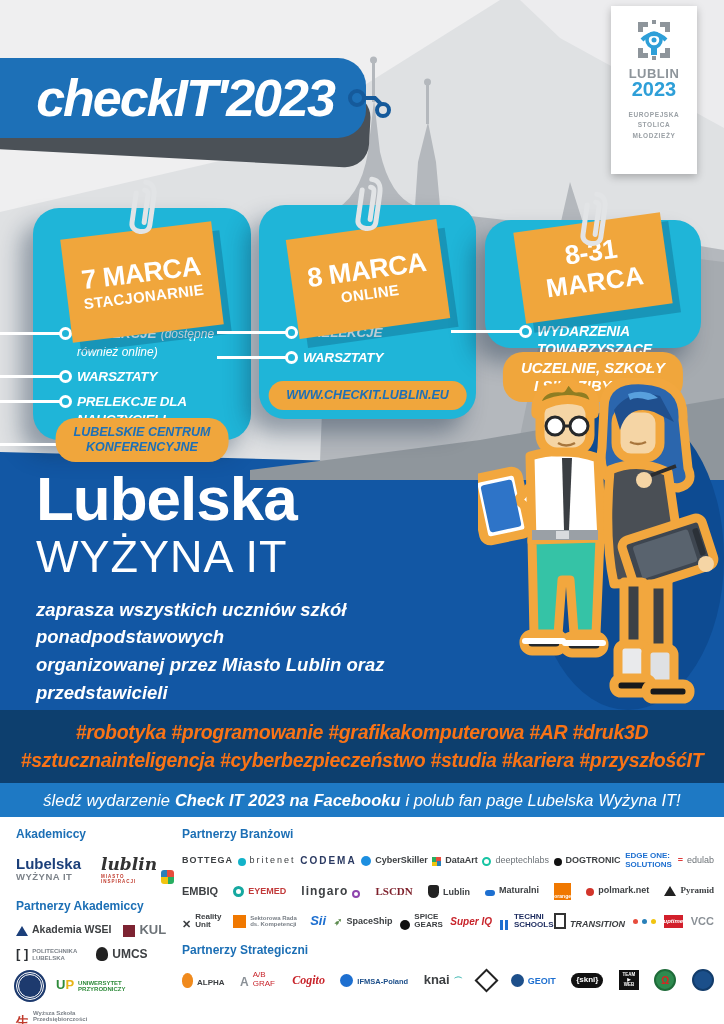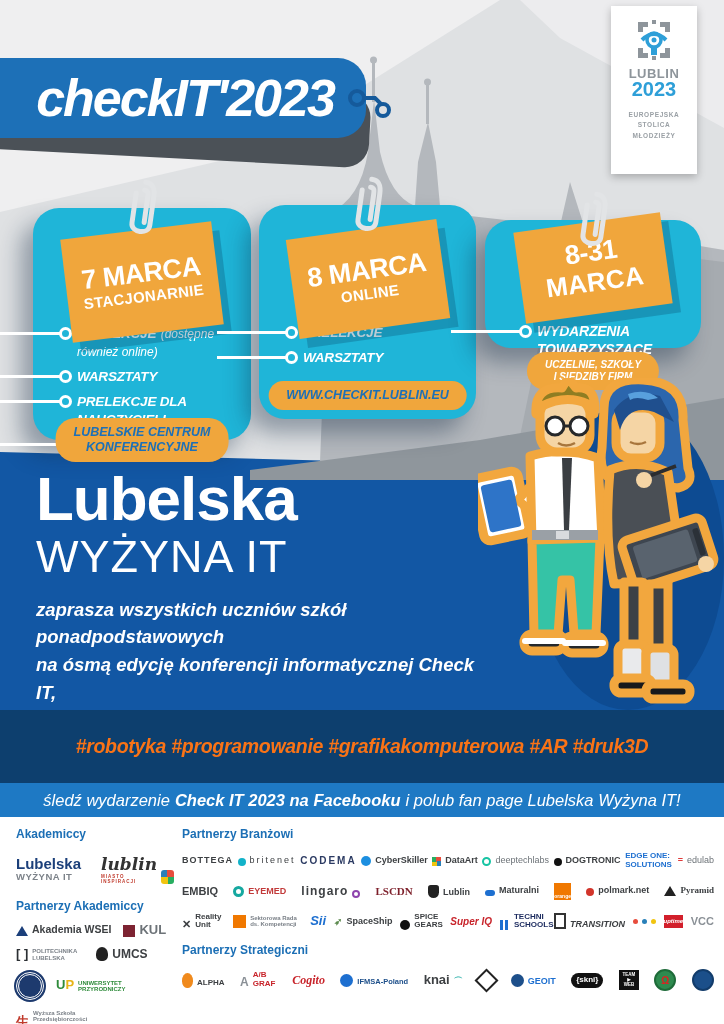--- a/index.html
+++ b/index.html
@@ -41,21 +41,21 @@
   .item::before{content:'';position:absolute;left:-62px;top:8px;width:72px;height:3px;background:#fff;}
   .item .node{position:absolute;left:6px;top:3px;width:7px;height:7px;border:3px solid #fff;
               border-radius:50%;background:#1fb5d8;}
   .item .t{font-size:13.5px;font-weight:800;font-style:italic;letter-spacing:-.2px;}
   .item .n{font-size:12px;font-weight:400;font-style:italic;}
   .pill{position:absolute;left:50%;transform:translateX(-50%);background:#f0a63c;border-radius:20px;
         text-align:center;font-size:12.5px;font-weight:800;font-style:italic;line-height:1.2;
         padding:7px 18px;white-space:nowrap;z-index:4;}
   .pill .l2:empty{display:none;}
   .pill.blue{color:#1d70b7;}
-  .pill.white{color:#fff;font-size:10px;font-style:italic;}
+  .pill.white{color:#fff;font-size:15px;font-style:italic;}
 
   
   .hero{left:36px;top:468px;width:450px;color:#fff;z-index:4;}
   .hero .h1{font-size:62px;font-weight:800;letter-spacing:-1px;line-height:1;}
   .hero .h2{font-size:45px;font-weight:300;letter-spacing:1px;line-height:1.1;margin-top:2px;}
   .hero .desc{margin-top:14px;font-size:18.5px;font-style:italic;font-weight:700;line-height:1.5;}
 
   .chars{left:478px;top:378px;width:246px;height:336px;z-index:5;}
 
   
@@ -215,21 +215,20 @@
       <div>UCZELNIE, SZKOŁY</div>
       <div class="l2">I SIEDZIBY FIRM</div>
     </div>
   </div>
 
   <div class="abs hero">
     <div class="h1">Lubelska</div>
     <div class="h2">WYŻYNA IT</div>
     <div class="desc">
       <div>zaprasza wszystkich uczniów szkół ponadpodstawowych</div>
-      <div>na ósmą edycję konferencji informatycznej Check IT,</div>
       <div>organizowanej przez Miasto Lublin oraz przedstawicieli</div>
       <div>lubelskich uczelni i specjalistów z branży IT!</div>
     </div>
   </div>
 
   <svg class="abs chars" viewBox="0 0 246 336" width="246" height="336">
     <ellipse cx="150" cy="180" rx="96" ry="152" fill="#0d4b92"></ellipse>
     <g stroke="#f2a73e" stroke-width="9" stroke-linejoin="round">
 
       <g transform="rotate(-12 23 128)">
@@ -278,20 +277,21 @@
       <g transform="rotate(-18 190 175)">
           <rect x="158" y="158" width="58" height="34" rx="3" fill="#59636e"></rect>
           <rect x="220" y="160" width="6" height="28" rx="2" fill="#2b3138"></rect>
         </g>
       <circle cx="228" cy="186" r="8" fill="#f5d5a5"></circle>
     </g>
   </svg>
 
   <div class="abs hash-band">
     <div>#robotyka #programowanie #grafikakomputerowa #AR #druk3D</div>
+    <div>#sztucznainteligencja  #cyberbezpieczeństwo #studia #kariera #przyszłośćIT</div>
   </div>
 
   <div class="abs fb-band">
     <span>śledź wydarzenie</span>
     <b>Check IT 2023 na Facebooku</b>
     <span>i polub fan page Lubelska Wyżyna IT!</span>
   </div>
 
   <div class="abs footer">
 
@@ -465,21 +465,21 @@
 
       <div class="fh">Partnerzy Strategiczni</div>
 
       <div class="lrow" style="margin-top:12px;">
         <span class="logo">
             <span class="ic dot" style="background:#f08a1d;width:11px;height:15px;border-radius:50% 50% 45% 45%"></span>
             <span style="font-size:8px">ALPHA</span>
           </span>
         <span class="logo">
             <span style="color:#8a9096;font-weight:800;font-size:12px">A</span>
-            <span style="color:#c8242b;font-weight:700;font-size:8px;width:24px;white-space:normal">A/B GRAF</span>
+            <span style="color:#c8242b;font-weight:400;font-size:8px;width:24px;white-space:normal">A/B GRAF</span>
           </span>
         <span class="logo">
             <span style="color:#c8242b;font-family:'Liberation Serif',serif;font-style:italic;font-weight:800;font-size:12px">Cogito</span>
           </span>
         <span class="logo">
             <span class="ic dot" style="background:#1d6fd0;width:13px;height:13px"></span>
             <span style="color:#1d4f8a;font-size:7.5px">IFMSA-Poland</span>
           </span>
         <span class="logo">
             <span style="font-weight:800;font-size:13px;text-transform:lowercase">knai</span>

